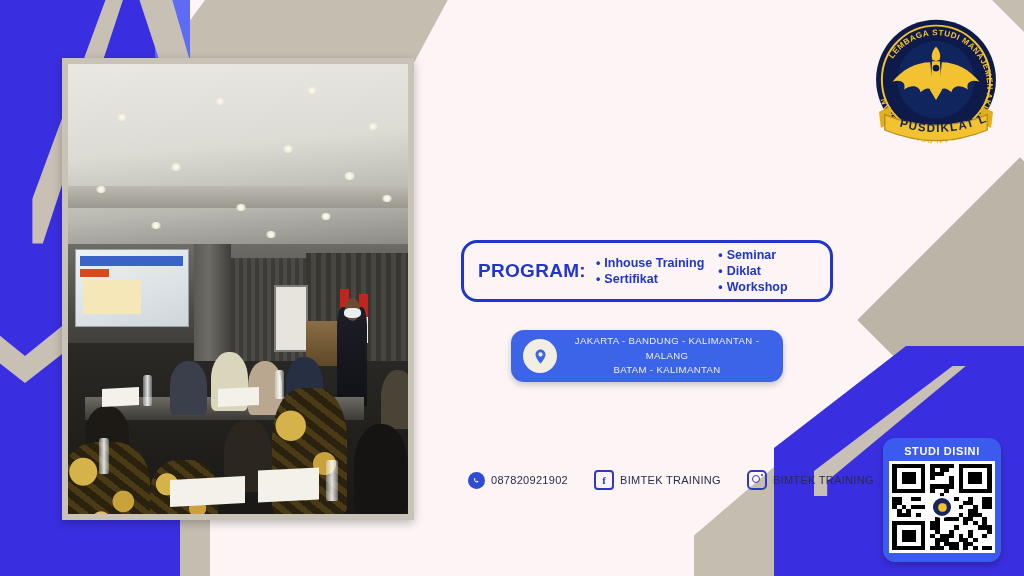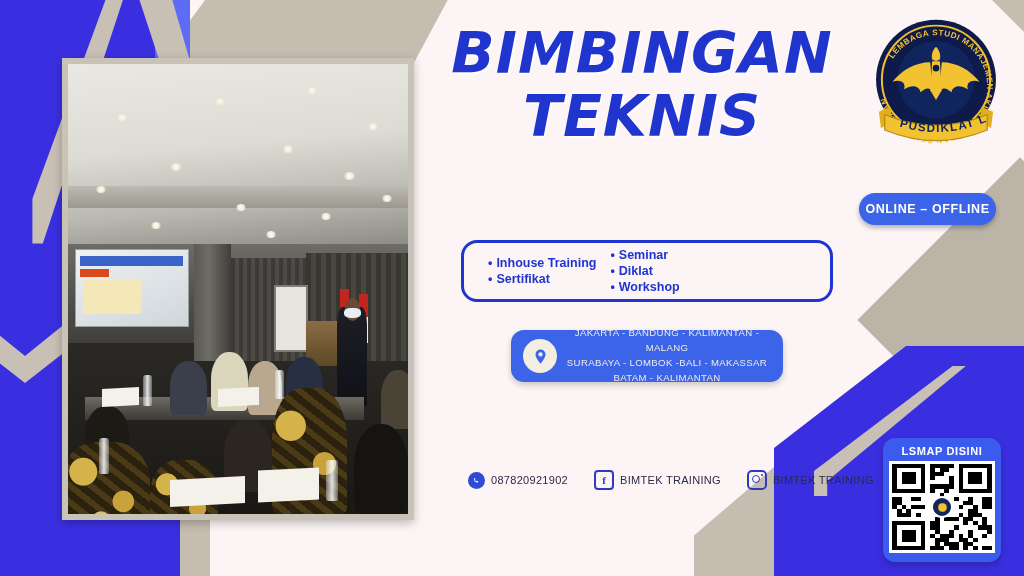--- a/index.html
+++ b/index.html
@@ -267,24 +267,20 @@
       <div class="paper" style="left:10%;top:72%;width:11%;height:4%"></div>
       <div class="paper" style="left:44%;top:72%;width:12%;height:4%"></div>
 
       <div class="bottle" style="left:22%;top:69%;width:2.6%;height:7%"></div>
       <div class="bottle" style="left:61%;top:68%;width:2.4%;height:6.5%"></div>
       <div class="bottle" style="left:76%;top:88%;width:3.4%;height:9%"></div>
       <div class="bottle" style="left:9%;top:83%;width:3%;height:8%"></div>
     </div>
   </div>
 
-  <div class="title">
-    <span class="l1">BIMBINGAN</span>
-    <span class="l2">TEKNIS</span>
-  </div>
 
   <div class="logo">
     <svg viewBox="0 0 150 150">
       <defs>
         <path id="ringpath" d="M75,75 m-53,0 a53,53 0 1,1 106,0 a53,53 0 1,1 -106,0"></path>
         <path id="bannerpath" d="M24,112 Q75,132 126,112"></path>
       </defs>
       <circle cx="75" cy="68" r="62" fill="#0E1B4A"></circle>
       <circle cx="75" cy="68" r="56" fill="none" stroke="#F2C230" stroke-width="2"></circle>
       <circle cx="75" cy="68" r="40" fill="#10245E"></circle>
@@ -300,25 +296,23 @@
       </g>
       <path d="M16,101 L28,96 L30,112 L18,118 Z" fill="#E0AE1E"></path>
       <path d="M134,101 L122,96 L120,112 L132,118 Z" fill="#E0AE1E"></path>
       <path d="M22,104 Q75,126 128,104 L128,120 Q75,142 22,120 Z" fill="#F2C230" stroke="#B98F18" stroke-width="1.4"></path>
       <text font-size="12" fill="#10245E" font-family="'Liberation Sans',sans-serif" font-weight="bold" letter-spacing="1.4">
         <textPath href="#bannerpath" startOffset="13%">PUSDIKLAT LSMAP</textPath>
       </text>
     </svg>
   </div>
 
-  <div class="pill-oo">
-    <span>ONLINE – OFFLINE</span>
-  </div>
 
   <div class="program">
+    <div class="plabel">PROGRAM:</div>
     <div class="cols">
       <div class="col">
         <div class="bullet"><i>•</i><span>Inhouse Training</span></div>
         <div class="bullet"><i>•</i><span>Sertifikat</span></div>
       </div>
       <div class="col">
         <div class="bullet"><i>•</i><span>Seminar</span></div>
         <div class="bullet"><i>•</i><span>Diklat</span></div>
         <div class="bullet"><i>•</i><span>Workshop</span></div>
       </div>
@@ -327,21 +321,20 @@
 
   <div class="loc">
     <div class="loc-ico">
       <svg viewBox="0 0 24 24">
           <path d="M12 2c-4 0-7 3-7 7 0 5 7 13 7 13s7-8 7-13c0-4-3-7-7-7z" fill="#3B64E8"></path>
           <circle cx="12" cy="9" r="3" fill="#F2EEE2"></circle>
         </svg>
     </div>
     <div class="loc-txt">
       <div>JAKARTA - BANDUNG - KALIMANTAN - MALANG</div>
-      <div>SURABAYA - LOMBOK -BALI - MAKASSAR</div>
       <div>BATAM - KALIMANTAN</div>
     </div>
   </div>
 
   <div class="contacts">
     <div class="ct">
       <span class="ico-wa">
         <svg viewBox="0 0 24 24" width="11" height="11">
             <path d="M7.5 6.2c.4-.1.8 0 1 .5l.9 1.9c.2.4.1.7-.2 1l-.6.6c-.2.2-.2.4-.1.6.6 1.2 1.6 2.2 2.8 2.8.2.1.4.1.6-.1l.6-.6c.3-.3.6-.4 1-.2l1.9.9c.5.2.6.6.5 1-.3 1-1.2 1.6-2.3 1.6-3.6 0-7-3.4-7-7 0-1.1.6-2 1.9-3z" fill="#fff"></path>
           </svg>
@@ -353,21 +346,21 @@
       <span class="ct-label">BIMTEK TRAINING</span>
     </div>
     <div class="ct">
       <span class="ico-ig"></span>
       <span class="ct-label">BIMTEK TRAINING</span>
     </div>
   </div>
 
 
   <div class="qr-card">
-    <div class="qr-title">LSMAP DISINI</div>
+    <div class="qr-title">STUDI DISINI</div>
     <div class="qr-box">
       <div class="qr-grid" id="qrGrid">
           <i style="background:#000"></i>
           <i style="background:#000"></i>
           <i style="background:#000"></i>
           <i style="background:#000"></i>
           <i style="background:#000"></i>
           <i style="background:#000"></i>
           <i style="background:#000"></i>
           <i style="background:#fff"></i>

